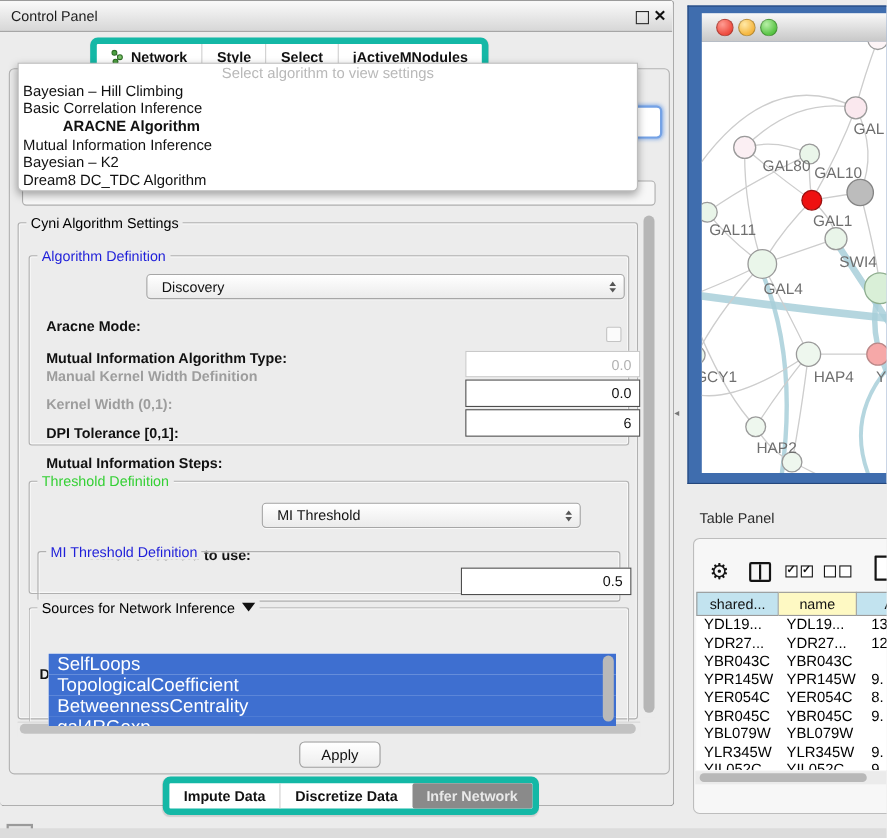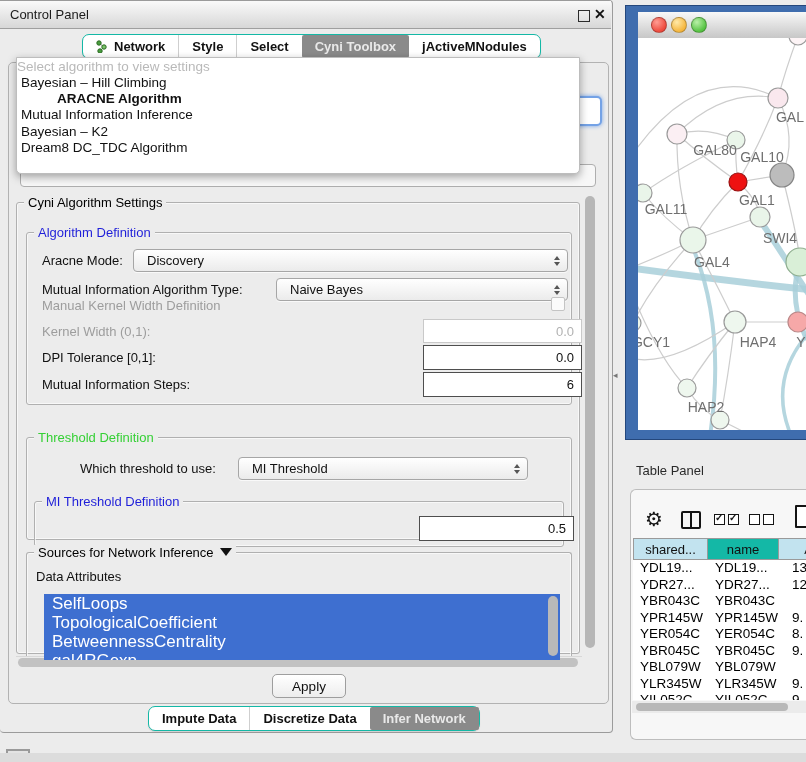--- a/index.html
+++ b/index.html
@@ -13,21 +13,21 @@
   .cp-window{left:0;top:4;width:612px;height:731px;background:#ececec;
              border:1px solid #9b9b9b;border-left:none;border-radius:0 4px 4px 4px;}
   .cp-titlebar{left:0;top:5;width:611px;height:27px;
                background:linear-gradient(#fafafa,#d7d7d7);
                border-bottom:1px solid #9f9f9f;}
   .cp-title{left:10px;top:5px;height:27px;line-height:27px;font-size:13px;color:#1c1c1c;}
   .float-icon{left:578px;top:13px;width:10px;height:10px;border:1.5px solid #2c2c2c;background:transparent;}
   .close-icon{left:594px;top:9px;font-size:14px;font-weight:bold;color:#111;}
 
   
-  .tabbar{display:flex;background:#fff;border:1px solid #14b8a6;border-radius:7px;
+  .tabbar{display:flex;background:#fff;border:6px solid #14b8a6;border-radius:7px;
           height:23px;align-items:stretch;box-shadow:0 1px 1px rgba(0,0,0,.12);}
   .tab{display:flex;align-items:center;padding:0 13px;font-size:13px;font-weight:bold;
        color:#111;border-left:1px solid #cfcfcf;white-space:nowrap;}
   .tab:first-child{border-left:none;}
   .tab.active{background:#8a8a8a;color:#e9e9e9;border-left:none;border-radius:2px;}
   .tab.active + .tab{border-left:none;}
   .tab .ticon{margin-right:6px;display:inline-flex;}
   #top-tabs{left:82px;top:34px;}
   #bottom-tabs{left:148px;top:706px;}
 
@@ -36,31 +36,31 @@
                  border:1px solid #b2b2b2;border-radius:5px;}
   .focus-frag{left:556px;top:96px;width:42px;height:26px;background:#fff;
               border:2px solid #74a2e6;border-radius:5px;box-shadow:0 0 4px #74a2e6;z-index:3;}
   .combo-frag{left:20px;top:164px;width:574px;height:21px;background:#f7f7f7;
               border:1px solid #aeaeae;border-radius:4px;z-index:4;}
 
   
   .dropdown{left:16px;top:57px;width:562px;height:115px;background:#fff;
             border:1px solid #bdbdbd;border-radius:0 0 5px 5px;
             box-shadow:0 3px 8px rgba(0,0,0,.35);z-index:50;}
-  .dd-prompt{height:17px;line-height:17px;font-size:13.5px;color:#b9b9b9;}
+  .dd-prompt{height:17px;line-height:17px;text-align:center;font-size:13.5px;color:#b9b9b9;}
   .menu-item{height:16.2px;line-height:16.2px;font-size:13.5px;color:#111;padding-left:4px;white-space:nowrap;}
   .menu-item.bold{font-weight:bold;padding-left:40px;}
 
   
   .group{border:1px solid #b0b0b0;border-radius:3px;box-shadow:inset 0 0 0 1px rgba(255,255,255,.65);}
   .group-label{font-size:13px;background:#ececec;padding:0 4px;white-space:nowrap;z-index:2;}
   .lbl-blue{color:#1f1fd9;}
   .lbl-green{color:#35d035;}
 
-  .form-label{font-size:13px;font-weight:normal;color:#111;white-space:nowrap;}
+  .form-label{font-size:13px;font-weight:bold;color:#111;white-space:nowrap;margin-top:36px;}
   .form-label.disabled{color:#9d9d9d;}
 
   .combo{background:linear-gradient(#ffffff,#ebebeb);border:1px solid #a6a6a6;border-radius:4px;
          font-size:13px;color:#111;display:flex;align-items:center;padding:0 26px 0 13px;
          box-shadow:0 1px 0 rgba(255,255,255,.7);}
   .combo .arrows{position:absolute;right:7px;top:50%;transform:translateY(-50%);
                  display:flex;flex-direction:column;gap:2px;}
   .tri-up{width:0;height:0;border-left:3.5px solid transparent;border-right:3.5px solid transparent;border-bottom:4.5px solid #555;}
   .tri-down{width:0;height:0;border-left:3.5px solid transparent;border-right:3.5px solid transparent;border-top:4.5px solid #555;}
 
@@ -111,21 +111,21 @@
   .cols-icon::after{content:"";position:absolute;left:7px;top:0;width:2px;height:14px;background:#141414;}
   .cb{width:9px;height:9px;border:1.5px solid #141414;display:inline-block;position:relative;margin-right:3px;background:#fff;}
   .cb.checked::after{content:"\2713";position:absolute;left:0px;top:-3px;font-size:10px;font-weight:bold;color:#141414;}
   .cb-group{display:flex;}
   #cb-checked{left:714px;top:514px;}
   #cb-unchecked{left:749px;top:514px;}
   .page-icon{left:795px;top:505px;width:15px;height:19px;border:2px solid #141414;border-radius:1px;background:#fff;}
 
   .tp-header{left:633px;top:538px;display:flex;height:22px;z-index:2;}
   .hc{border:1px solid #9a9a9a;border-left:none;font-size:13px;color:#111;
-      display:flex;align-items:center;justify-content:center;background:#14b8a6;box-sizing:border-box;}
+      display:flex;align-items:center;justify-content:center;background:#fef9c3;box-sizing:border-box;}
   .hc:first-child{border-left:1px solid #9a9a9a;}
   .hc.hl{background:#c2e3ef;}
   .c1{width:75px;} .c2{width:71px;} .c3{width:60px;}
   .tp-rows{left:633px;top:560px;width:206px;height:140px;overflow:hidden;background:#fff;}
   .trow{display:flex;height:16.5px;line-height:16.5px;font-size:13.5px;color:#000;}
   .tcell{padding-left:7px;white-space:nowrap;overflow:hidden;box-sizing:border-box;}
   .tcell.c3{padding-left:13px;}
   .tp-htrack{left:632px;top:701px;width:174px;height:12px;background:#ebebeb;}
   .tp-hthumb{left:636px;top:703px;width:152px;height:8px;background:#b8b8b8;border-radius:4px;}
 
@@ -156,36 +156,34 @@
           </svg>
         </span>
         <span>Network</span>
       </div>
       <div class="tab">
         <span>Style</span>
       </div>
       <div class="tab">
         <span>Select</span>
       </div>
-      <div class="tab active">
-        <span>Cyni Toolbox</span>
-      </div>
       <div class="tab">
         <span>jActiveMNodules</span>
       </div>
     </div>
 
   <div class="abs content-panel"></div>
   <div class="abs focus-frag"></div>
   <div class="abs combo-frag"></div>
 
   <div class="abs dropdown">
     <div class="dd-prompt">Select algorithm to view settings</div>
     <div id="algo-list">
         <div class="menu-item">Bayesian – Hill Climbing</div>
+        <div class="menu-item">Basic Correlation Inference</div>
         <div class="menu-item bold">ARACNE Algorithm</div>
         <div class="menu-item">Mutual Information Inference</div>
         <div class="menu-item">Bayesian – K2</div>
         <div class="menu-item">Dream8 DC_TDC Algorithm</div>
       </div>
   </div>
 
   <div class="abs group" style="left:16px;top:202px;width:562px;height:450px;"></div>
   <div class="abs group-label" style="left:24px;top:195px;">Cyni Algorithm Settings</div>
 
@@ -195,27 +193,20 @@
   <div class="abs form-label" style="left:42px;top:253px;">Aracne Mode:</div>
   <div class="abs combo" style="left:133px;top:249px;width:394px;height:21px;">
     <span>Discovery</span>
     <span class="arrows">
         <span class="tri-up"></span>
         <span class="tri-down"></span>
       </span>
   </div>
 
   <div class="abs form-label" style="left:42px;top:282px;">Mutual Information Algorithm Type:</div>
-  <div class="abs combo" style="left:276px;top:278px;width:251px;height:21px;">
-    <span>Naive Bayes</span>
-    <span class="arrows">
-        <span class="tri-up"></span>
-        <span class="tri-down"></span>
-      </span>
-  </div>
 
   <div class="abs form-label disabled" style="left:42px;top:298px;">Manual Kernel Width Definition</div>
   <div class="abs checkbox" style="left:551px;top:297px;"></div>
 
   <div class="abs form-label disabled" style="left:42px;top:324px;">Kernel Width (0,1):</div>
   <div class="abs field disabled" style="left:423px;top:319px;width:143px;height:22px;">0.0</div>
 
   <div class="abs form-label" style="left:42px;top:350px;">DPI Tolerance [0,1]:</div>
   <div class="abs field" style="left:423px;top:345px;width:143px;height:23px;">0.0</div>
 

